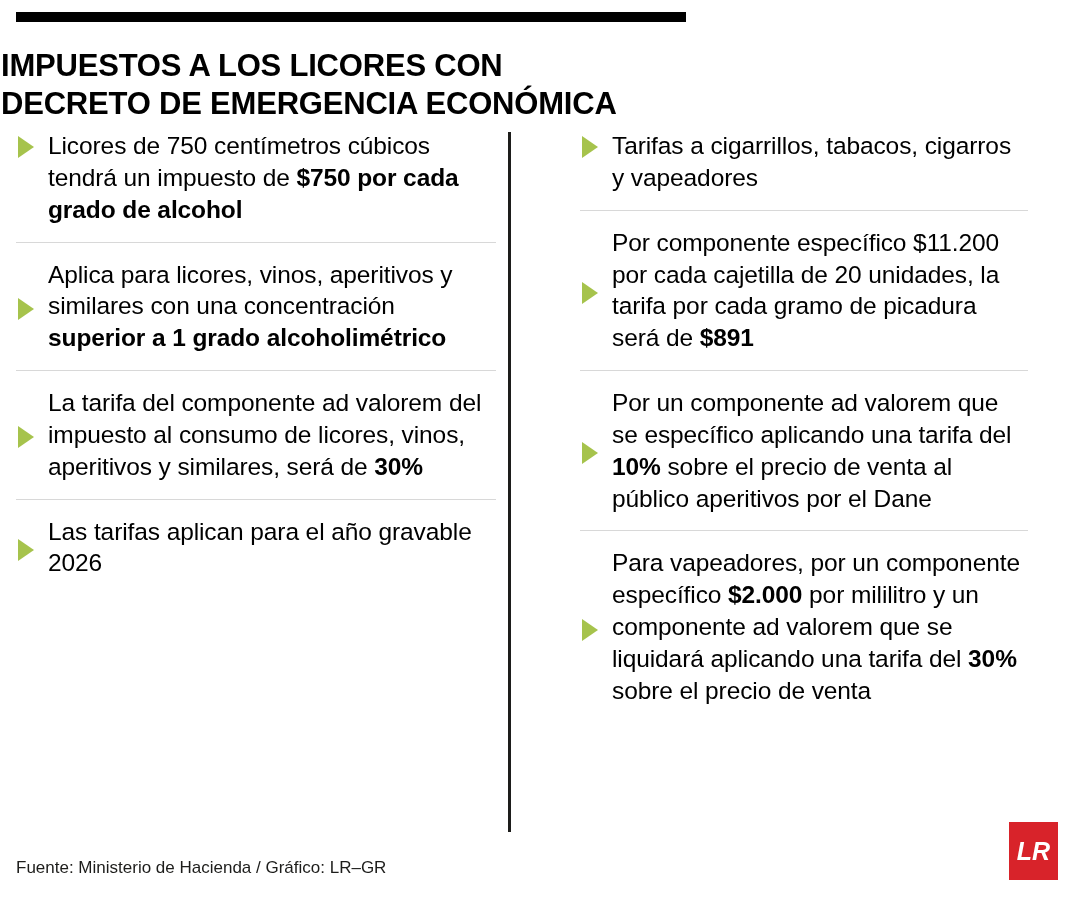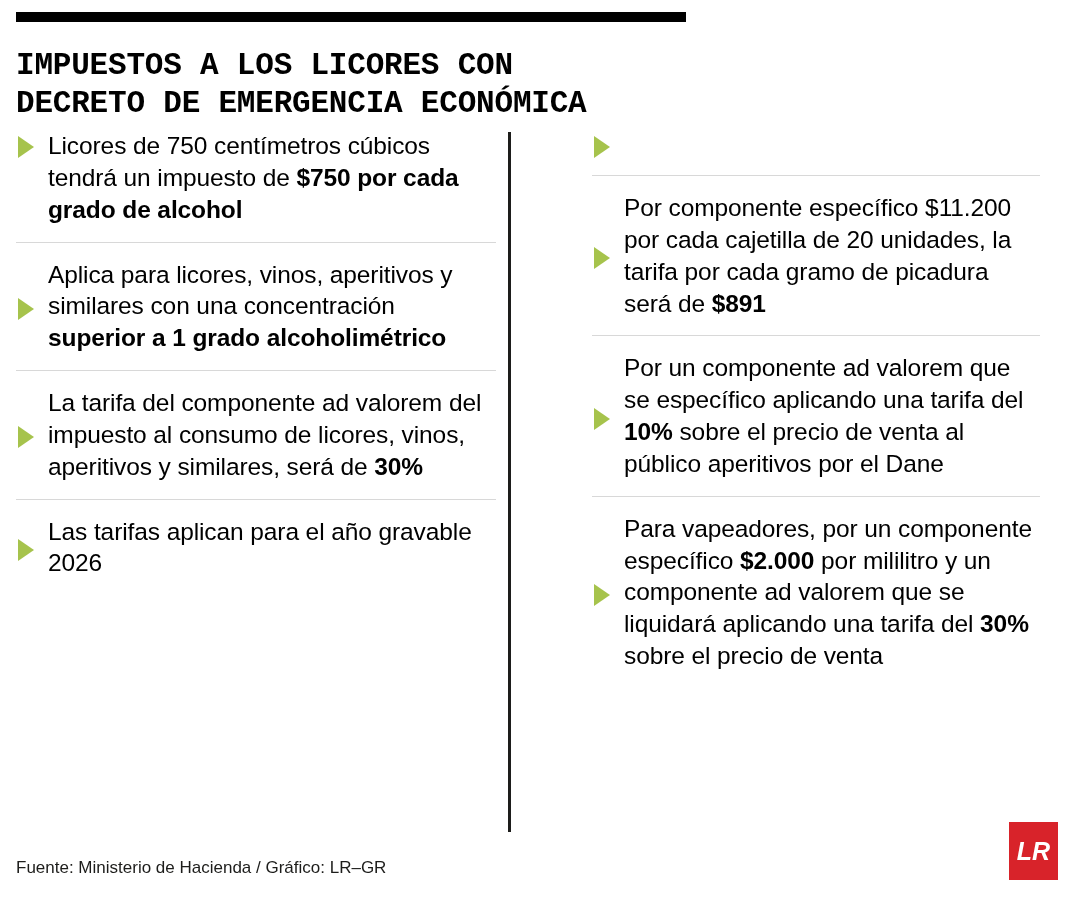--- a/index.html
+++ b/index.html
@@ -25,41 +25,40 @@
   .top-rule {
     position: absolute;
     left: 16px;
     top: 12px;
     width: 670px;
     height: 10px;
     background: #000000;
   }
   .title {
     position: absolute;
-    left: 16px;
+    left: 1px;
     top: 26px;
     width: 1020px;
     font-size: 31px;
     font-weight: bold;
     line-height: 1.22;
     letter-spacing: -0.2px;
     text-transform: uppercase;
-    font-family: Liberation Mono, monospace;
   }
   .title .line {
     display: block;
     white-space: nowrap;
   }
   .columns {
     position: absolute;
     left: 16px;
     top: 130px;
     width: 1048px;
     display: flex;
-    gap: 12px;
+    gap: 0;
   }
   .col {
     width: 506px;
     box-sizing: border-box;
   }
   .col-left { padding-right: 26px; }
   .col-right { padding-left: 58px; }
   .divider {
     position: absolute;
     left: 508px;
@@ -160,20 +159,21 @@
           <div class="text"><span>La tarifa del componente ad valorem del impuesto al consumo de licores, vinos, aperitivos y similares, será de </span><b>30%</b></div>
         </div>
         <div class="item">
           <span class="bullet"></span>
           <div class="text"><span>Las tarifas aplican para el año gravable 2026</span></div>
         </div>
       </div>
     <div class="col col-right" id="right-column">
         <div class="item">
           <span class="bullet"></span>
+          <div class="text"><span>Tarifas a  cigarrillos, tabacos, cigarros y vapeadores</span></div>
         </div>
         <div class="item">
           <span class="bullet"></span>
           <div class="text"><span>Por componente específico $11.200 por cada cajetilla de 20 unidades, la tarifa por cada gramo de picadura será de </span><b>$891</b></div>
         </div>
         <div class="item">
           <span class="bullet"></span>
           <div class="text"><span>Por un componente ad valorem que se específico aplicando una tarifa del </span><b>10%</b><span> sobre el precio de venta al público aperitivos por el Dane</span></div>
         </div>
         <div class="item">

